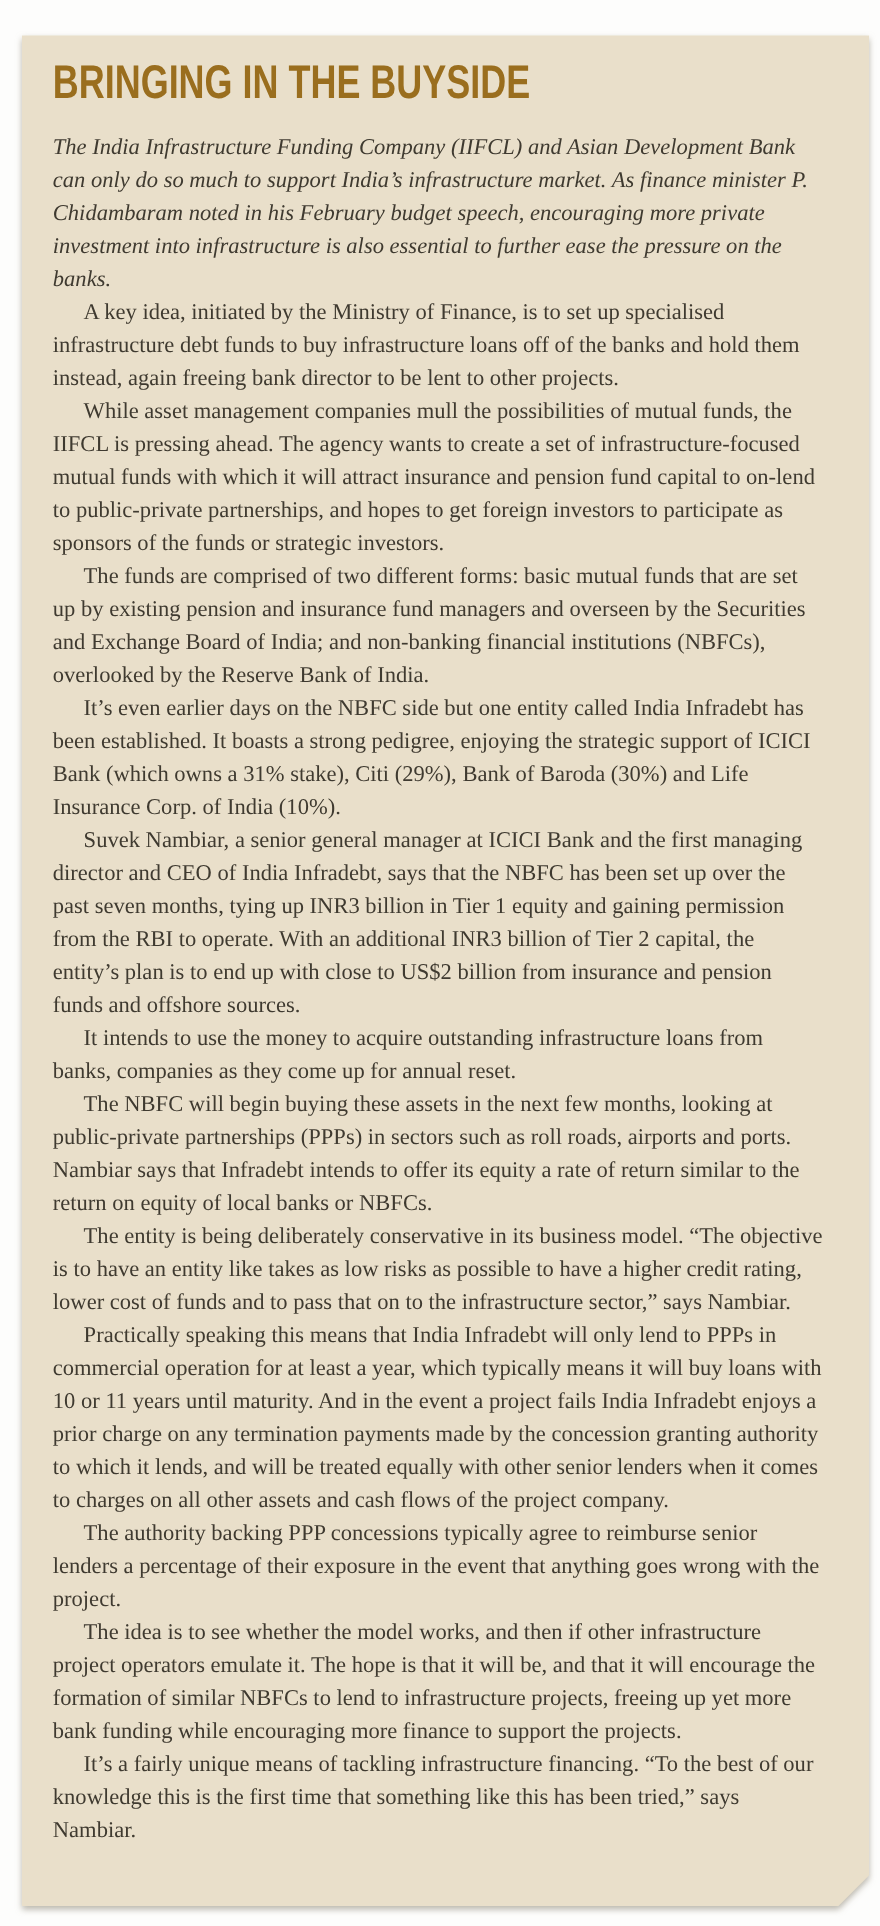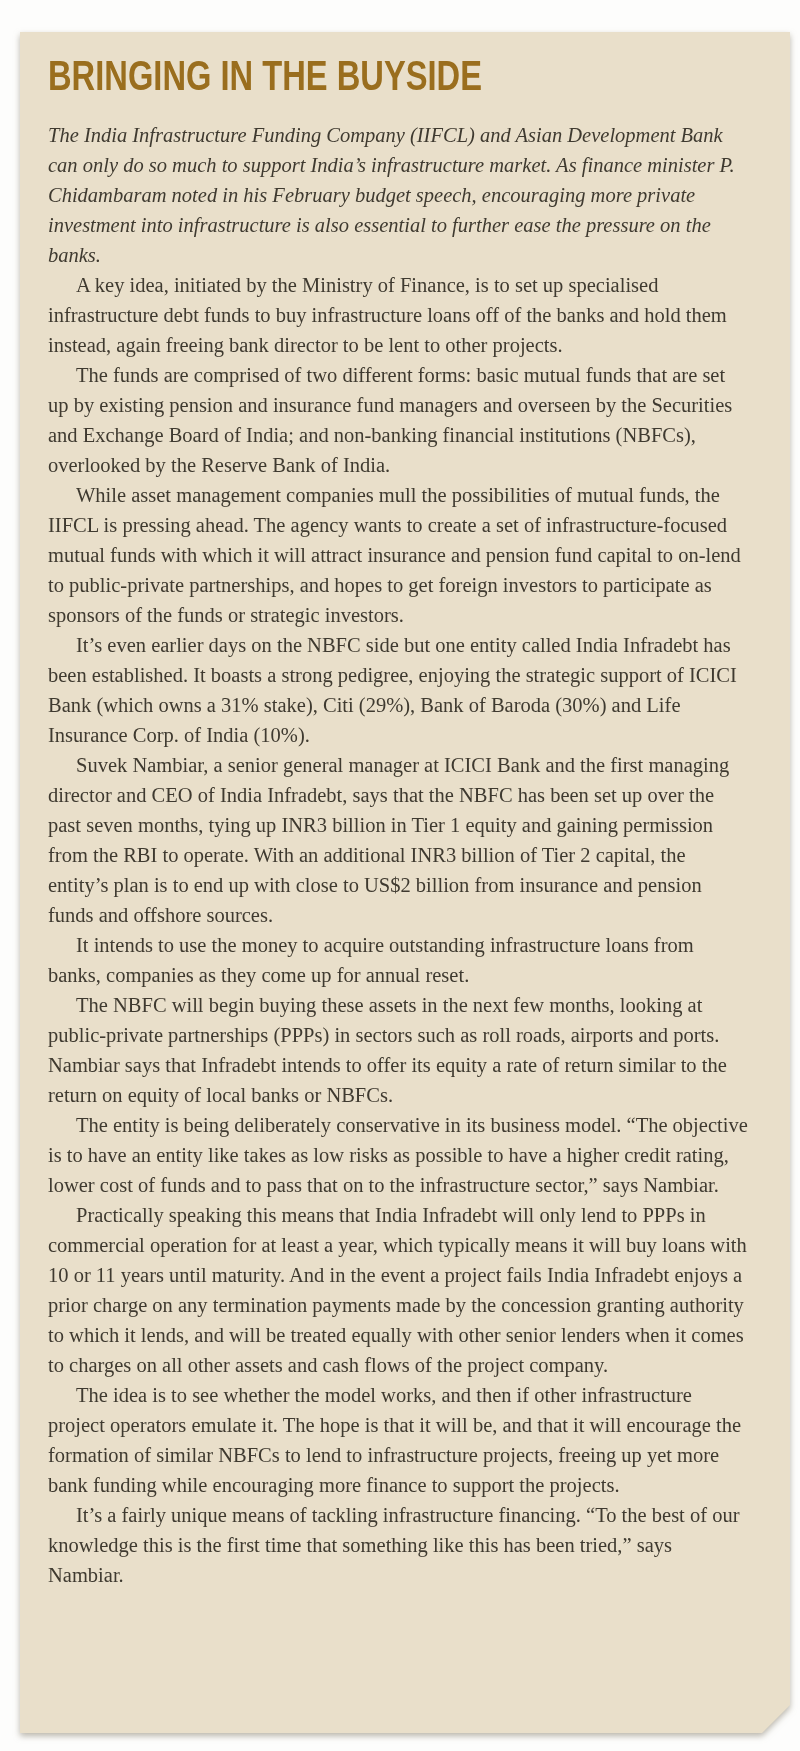--- a/index.html
+++ b/index.html
@@ -72,28 +72,29 @@
   <div class="box-shadow-wrap">
     <div class="article-box">
 
       <h1 class="article-title">
         <span class="condense">BRINGING IN THE BUYSIDE</span>
       </h1>
 
       <div class="article-body">
         <p>The India Infrastructure Funding Company (IIFCL) and Asian Development Bank can only do so much to support India’s infrastructure market. As finance minister P. Chidambaram noted in his February budget speech, encouraging more private investment into infrastructure is also essential to further ease the pressure on the banks.</p>
         <p>A key idea, initiated by the Ministry of Finance, is to set up specialised infrastructure debt funds to buy infrastructure loans off of the banks and hold them instead, again freeing bank director to be lent to other projects.</p>
+        <p>While asset management companies mull the possibilities of mutual funds, the IIFCL is pressing ahead. The agency wants to create a set of infrastructure-focused mutual funds with which it will attract insurance and pension fund capital to on-lend to public-private partnerships, and hopes to get foreign investors to participate as sponsors of the funds or strategic investors.</p>
         <p>The funds are comprised of two different forms: basic mutual funds that are set up by existing pension and insurance fund managers and overseen by the Securities and Exchange Board of India; and non-banking financial institutions (NBFCs), overlooked by the Reserve Bank of India.</p>
-        <p>While asset management companies mull the possibilities of mutual funds, the IIFCL is pressing ahead. The agency wants to create a set of infrastructure-focused mutual funds with which it will attract insurance and pension fund capital to on-lend to public-private partnerships, and hopes to get foreign investors to participate as sponsors of the funds or strategic investors.</p>
         <p>It’s even earlier days on the NBFC side but one entity called India Infradebt has been established. It boasts a strong pedigree, enjoying the strategic support of ICICI Bank (which owns a 31% stake), Citi (29%), Bank of Baroda (30%) and Life Insurance Corp. of India (10%).</p>
         <p>Suvek Nambiar, a senior general manager at ICICI Bank and the first managing director and CEO of India Infradebt, says that the NBFC has been set up over the past seven months, tying up INR3 billion in Tier 1 equity and gaining permission from the RBI to operate. With an additional INR3 billion of Tier 2 capital, the entity’s plan is to end up with close to US$2 billion from insurance and pension funds and offshore sources.</p>
         <p>It intends to use the money to acquire outstanding infrastructure loans from banks, companies as they come up for annual reset.</p>
         <p>The NBFC will begin buying these assets in the next few months, looking at public-private partnerships (PPPs) in sectors such as roll roads, airports and ports. Nambiar says that Infradebt intends to offer its equity a rate of return similar to the return on equity of local banks or NBFCs.</p>
         <p>The entity is being deliberately conservative in its business model. “The objective is to have an entity like takes as low risks as possible to have a higher credit rating, lower cost of funds and to pass that on to the infrastructure sector,” says Nambiar.</p>
         <p>Practically speaking this means that India Infradebt will only lend to PPPs in commercial operation for at least a year, which typically means it will buy loans with 10 or 11 years until maturity. And in the event a project fails India Infradebt enjoys a prior charge on any termination payments made by the concession granting authority to which it lends, and will be treated equally with other senior lenders when it comes to charges on all other assets and cash flows of the project company.</p>
+        <p>The authority backing PPP concessions typically agree to reimburse senior lenders a percentage of their exposure in the event that anything goes wrong with the project.</p>
         <p>The idea is to see whether the model works, and then if other infrastructure project operators emulate it. The hope is that it will be, and that it will encourage the formation of similar NBFCs to lend to infrastructure projects, freeing up yet more bank funding while encouraging more finance to support the projects.</p>
         <p>It’s a fairly unique means of tackling infrastructure financing. “To the best of our knowledge this is the first time that something like this has been tried,” says Nambiar.</p>
 
       </div>
 
     </div>
   </div>
 </div>
 
 </body></html>

